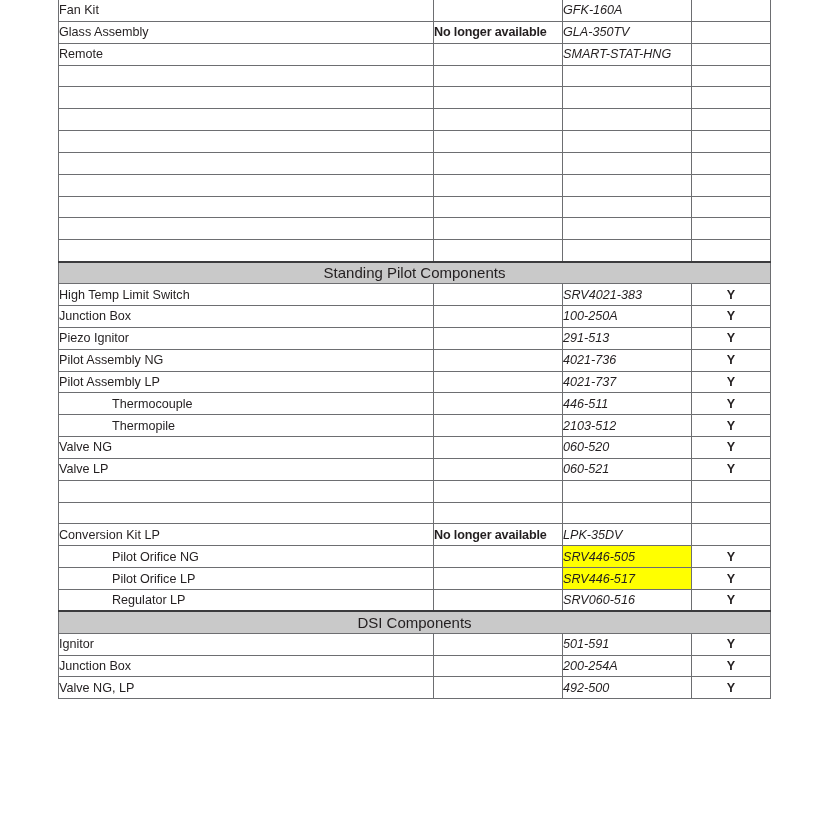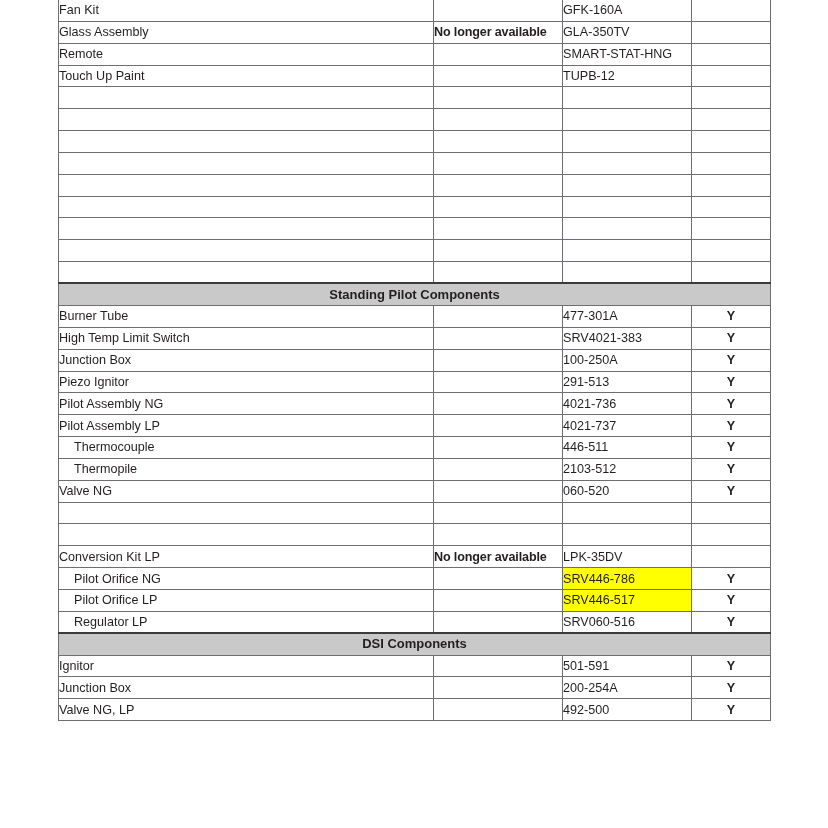--- a/index.html
+++ b/index.html
@@ -50,52 +50,53 @@
     overflow: hidden;
   }
 
   
   td.desc {
     padding-left: 13px;
     text-align: left;
     margin-left: 8px;
   }
   td.desc.indent {
-    padding-left: 15px;
+    padding-left: 53px;
   }
 
   
   td.note {
     font-weight: bold;
     font-size: 11.4px;
     letter-spacing: -0.15px;
   }
 
   
   td.part {
     padding-left: 11px;
     text-align: left;
+    font-style: italic;
   }
   td.part.hl {
     background: #ffff00;
   }
 
   
   td.flag {
     text-align: center;
     font-weight: bold;
     font-size: 12.2px;
   }
 
   
   tr.section td {
     background: #c9c9c9;
     text-align: center;
-    font-weight: bold;
-    font-size: 13px;
+    font-weight: normal;
+    font-size: 15px;
     border-top: 2px solid #3b3b3d;
     border-bottom: 1px solid #6d6e71;
     border-left: 1px solid #6d6e71;
     border-right: 1px solid #6d6e71;
     height: 22px;
     padding: 0;
   }
 
   tr.blank td { }
 </style>
@@ -122,26 +123,20 @@
           <td class="note">No longer available</td>
           <td class="part">GLA-350TV</td>
           <td class="flag"></td>
         </tr>
         <tr class="item">
           <td class="desc">Remote</td>
           <td class="note"></td>
           <td class="part">SMART-STAT-HNG</td>
           <td class="flag"></td>
         </tr>
-        <tr class="item">
-          <td class="desc">Touch Up Paint</td>
-          <td class="note"></td>
-          <td class="part">TUPB-12</td>
-          <td class="flag"></td>
-        </tr>
         <tr class="blank">
           <td class="desc"></td>
           <td class="note"></td>
           <td class="part"></td>
           <td class="flag"></td>
         </tr>
         <tr class="blank">
           <td class="desc"></td>
           <td class="note"></td>
           <td class="part"></td>
@@ -186,26 +181,20 @@
         <tr class="blank">
           <td class="desc"></td>
           <td class="note"></td>
           <td class="part"></td>
           <td class="flag"></td>
         </tr>
         <tr class="section">
           <td colspan="4">Standing Pilot Components</td>
         </tr>
         <tr class="item">
-          <td class="desc">Burner Tube</td>
-          <td class="note"></td>
-          <td class="part">477-301A</td>
-          <td class="flag">Y</td>
-        </tr>
-        <tr class="item">
           <td class="desc">High Temp Limit Switch</td>
           <td class="note"></td>
           <td class="part">SRV4021-383</td>
           <td class="flag">Y</td>
         </tr>
         <tr class="item">
           <td class="desc">Junction Box</td>
           <td class="note"></td>
           <td class="part">100-250A</td>
           <td class="flag">Y</td>
@@ -237,20 +226,26 @@
         <tr class="item">
           <td class="desc indent">Thermopile</td>
           <td class="note"></td>
           <td class="part">2103-512</td>
           <td class="flag">Y</td>
         </tr>
         <tr class="item">
           <td class="desc">Valve NG</td>
           <td class="note"></td>
           <td class="part">060-520</td>
+          <td class="flag">Y</td>
+        </tr>
+        <tr class="item">
+          <td class="desc">Valve LP</td>
+          <td class="note"></td>
+          <td class="part">060-521</td>
           <td class="flag">Y</td>
         </tr>
         <tr class="blank">
           <td class="desc"></td>
           <td class="note"></td>
           <td class="part"></td>
           <td class="flag"></td>
         </tr>
         <tr class="blank">
           <td class="desc"></td>
@@ -260,21 +255,21 @@
         </tr>
         <tr class="item">
           <td class="desc">Conversion Kit LP</td>
           <td class="note">No longer available</td>
           <td class="part">LPK-35DV</td>
           <td class="flag"></td>
         </tr>
         <tr class="item">
           <td class="desc indent">Pilot Orifice NG</td>
           <td class="note"></td>
-          <td class="part hl">SRV446-786</td>
+          <td class="part hl">SRV446-505</td>
           <td class="flag">Y</td>
         </tr>
         <tr class="item">
           <td class="desc indent">Pilot Orifice LP</td>
           <td class="note"></td>
           <td class="part hl">SRV446-517</td>
           <td class="flag">Y</td>
         </tr>
         <tr class="item">
           <td class="desc indent">Regulator LP</td>

